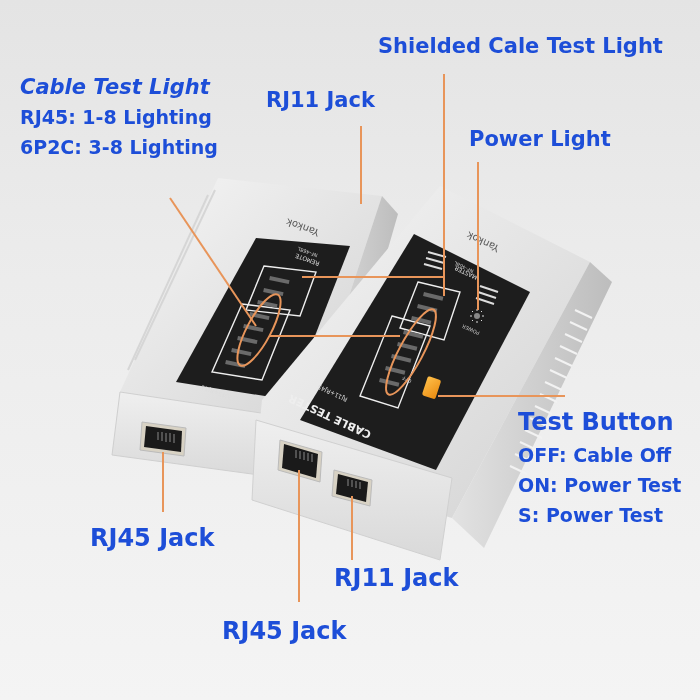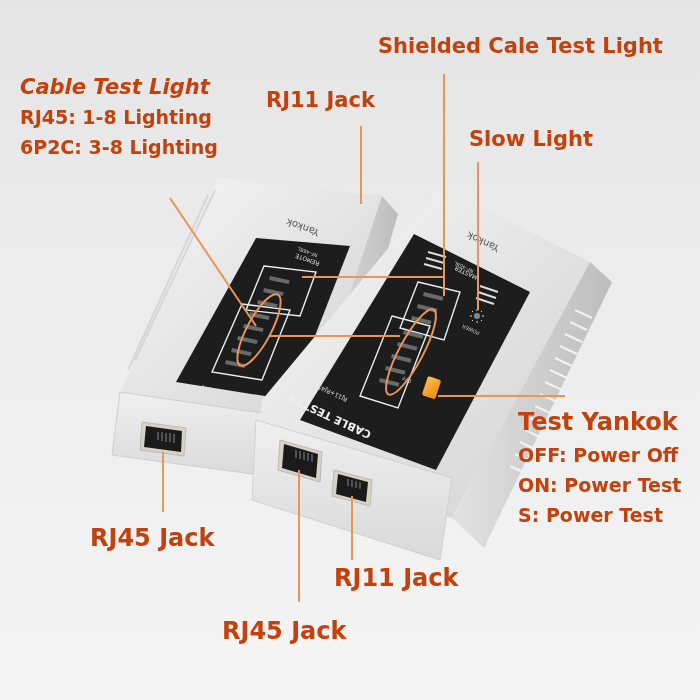--- a/index.html
+++ b/index.html
@@ -4,21 +4,21 @@
   <style>
     html, body { margin:0; padding:0; }
     body {
       width:700px; height:700px; overflow:hidden;
       background: linear-gradient(180deg, #e4e4e4 0%, #ececec 40%, #f4f4f4 100%);
       font-family: "DejaVu Sans", sans-serif;
       position:relative;
     }
     .stage { position:absolute; left:0; top:0; width:700px; height:700px; }
     .lbl {
-      position:absolute; color:#c2410c; white-space:nowrap;
+      position:absolute; color:#1d4ed8; white-space:nowrap;
       font-family:"DejaVu Sans", sans-serif; letter-spacing:0px;
     }
     .bold { font-weight:bold; }
     .h-big { font-size:24px; }
     .h-mid { font-size:21px; }
     .line-txt { font-size:19px; line-height:30px; font-weight:bold; }
     svg text { font-family:"DejaVu Sans", sans-serif; }
   </style>
 </head>
 <body>
@@ -217,25 +217,25 @@
   <div class="lbl" style="left:20px;top:72px;">
     <div class="bold h-mid" style="line-height:30px;font-style:italic;">Cable Test Light</div>
     <div class="line-txt">RJ45: 1-8 Lighting</div>
     <div class="line-txt">6P2C: 3-8 Lighting</div>
   </div>
 
   <div class="lbl bold h-mid" style="left:266px;top:88px;">RJ11 Jack</div>
 
   <div class="lbl bold h-mid" style="left:378px;top:34px;">Shielded Cale Test Light</div>
 
-  <div class="lbl bold h-mid" style="left:469px;top:127px;">Slow Light</div>
+  <div class="lbl bold h-mid" style="left:469px;top:127px;">Power Light</div>
 
   <div class="lbl" style="left:518px;top:404px;">
-    <div class="bold h-big" style="line-height:36px;">Test Yankok</div>
-    <div class="line-txt">OFF: Power Off</div>
+    <div class="bold h-big" style="line-height:36px;">Test Button</div>
+    <div class="line-txt">OFF: Cable Off</div>
     <div class="line-txt">ON: Power Test</div>
     <div class="line-txt">S: Power Test</div>
   </div>
 
   <div class="lbl bold h-big" style="left:90px;top:524px;">RJ45 Jack</div>
 
   <div class="lbl bold h-big" style="left:334px;top:564px;">RJ11 Jack</div>
 
   <div class="lbl bold h-big" style="left:222px;top:617px;">RJ45 Jack</div>
 </div>

